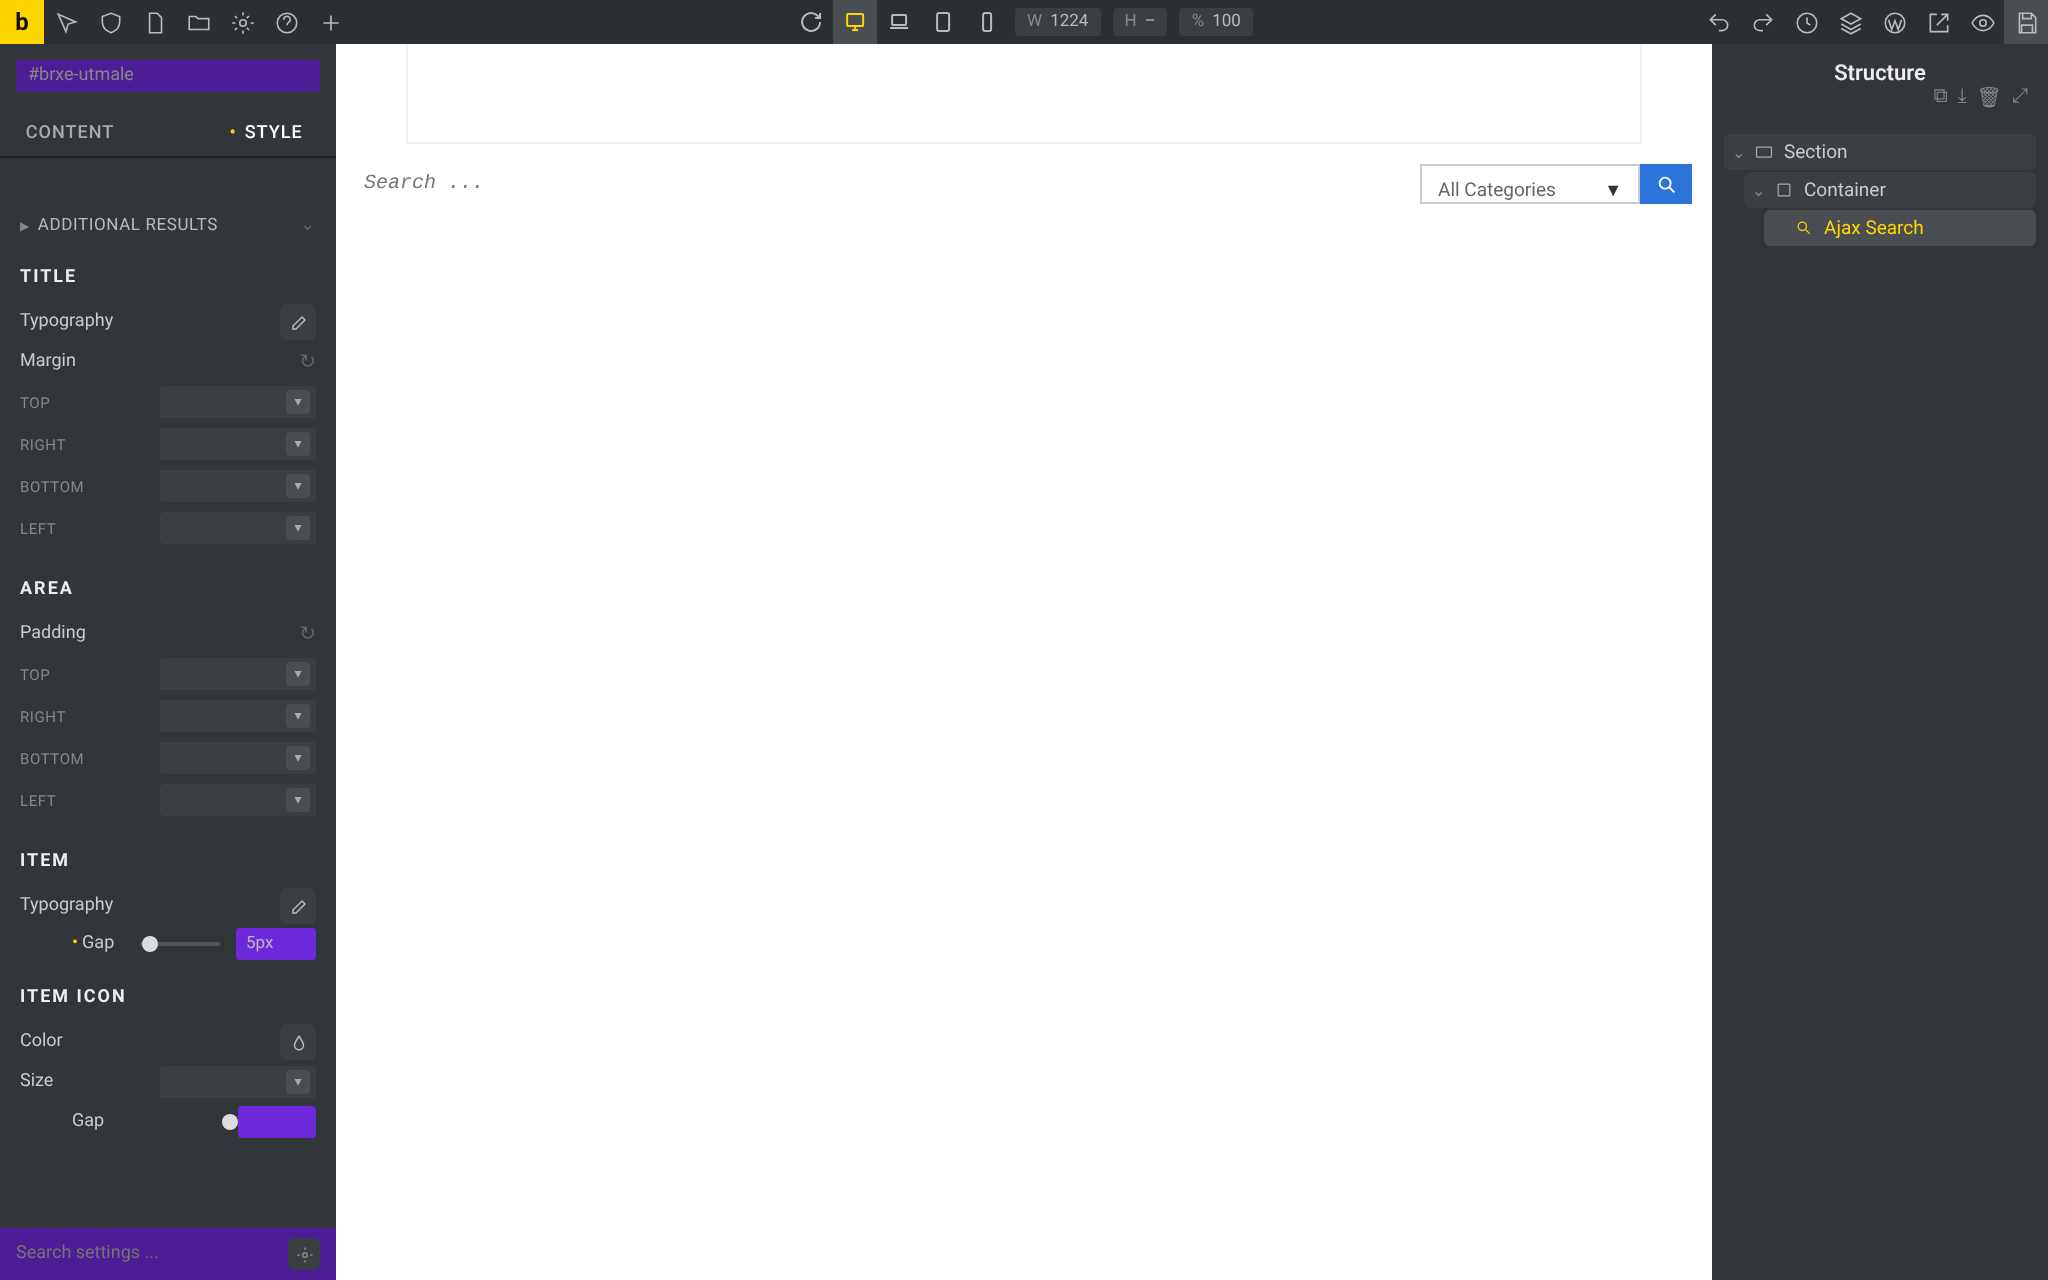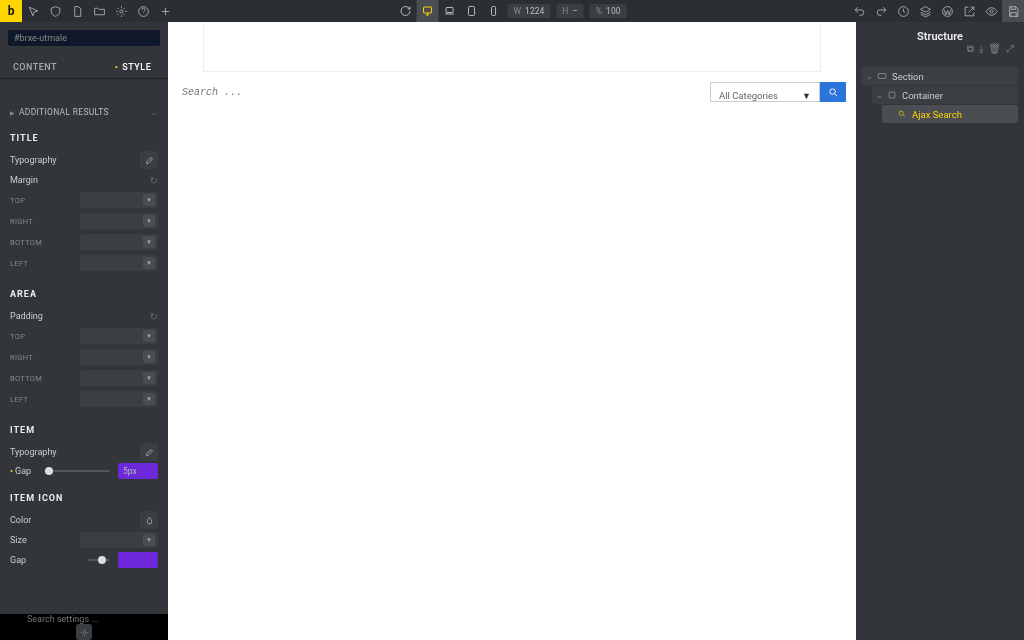--- a/index.html
+++ b/index.html
@@ -11,50 +11,50 @@
 .tb-icon svg { width:13px; height:13px; stroke:#bbb; fill:none; stroke-width:1.5; }
 .tb-center { position:absolute; left:50%; transform:translateX(-50%); display:flex; align-items:center; gap:0; height:100%; }
 .tb-btn { width:22px; height:22px; display:flex; align-items:center; justify-content:center; color:#bbb; cursor:pointer; }
 .tb-btn.active { background:#4a4d52; color:#ffd500; }
 .tb-dim { background:#3b3e42; height:14px; padding:0 6px; display:flex; align-items:center; gap:4px; font-size:8.5px; color:#bbb; border-radius:2px; margin:0 3px; }
 .tb-dim .lbl { color:#888; }
 .tb-right { margin-left:auto; display:flex; align-items:center; height:100%; }
 .tb-right .tb-icon:last-child { background:#4a4d52; }
 
 .leftpanel { position:absolute; left:0; top:22px; bottom:0; width:168px; background:#32353a; overflow-y:auto; }
-.elem-id { margin:8px 8px 0 8px; background:#0f172a; height:16px; border-radius:2px; padding:0 6px; font-size:9px; color:#888; display:flex; align-items:center; }
+.elem-id { margin:8px 8px 0 8px; background:#4c1d95; height:16px; border-radius:2px; padding:0 6px; font-size:9px; color:#888; display:flex; align-items:center; }
 .tabs { display:flex; margin-top:10px; border-bottom:1px solid #222;gap:28px; }
 .tab { flex:1; text-align:center; padding:6px 0; font-size:9px; letter-spacing:0.5px; color:#aaa; cursor:pointer; font-weight:500; }
 .tab.active { color:#fff; position:relative; }
 .tab.active::before { content:"•"; color:#ffd500; margin-right:4px; }
 .accordion { padding:6px 10px; font-size:8.5px; color:#bbb; letter-spacing:0.3px; display:flex; align-items:center; cursor:pointer; }
 .accordion::before { content:"▶"; font-size:6px; margin-right:4px; color:#888; }
 .accordion .chev { margin-left:auto; color:#666; font-size:9px; }
 .sec { padding:10px 10px 4px 10px; }
 .sec-title { font-size:9px; font-weight:700; letter-spacing:1px; color:#eee; margin-bottom:8px; }
 .row { display:flex; align-items:center; height:18px; margin-bottom:2px;gap:36px; }
 .row .lbl { font-size:9px; color:#ccc; }
 .row .ctl { margin-left:auto; width:18px; height:18px; background:#3b3e42; border-radius:3px; display:flex; align-items:center; justify-content:center; cursor:pointer; }
 .row .ctl svg { width:9px; height:9px; stroke:#bbb; fill:none; stroke-width:2; }
 .row .reset { margin-left:auto; color:#666; font-size:10px; cursor:pointer; }
 .dimrow { display:flex; align-items:center; height:18px; margin-bottom:3px; }
 .dimrow .dlbl { font-size:7.5px; color:#888; letter-spacing:0.3px; width:70px; text-transform:uppercase; }
 .dimrow .dinp { flex:1; height:16px; background:#3b3e42; border-radius:2px; position:relative; }
 .dimrow .dinp .unit { position:absolute; right:3px; top:2px; width:12px; height:12px; background:#4a4d52; border-radius:2px; display:flex; align-items:center; justify-content:center; font-size:7px; color:#aaa; }
 .slider-row { display:flex; align-items:center; gap:8px; margin-top:2px; }
-.slider-row .slbl { font-size:9px; color:#ccc; width:26px; }
+.slider-row .slbl { font-size:9px; color:#ccc; width:26px;margin-left:26px; }
 .slider-row .slbl.dot::before { content:"•"; color:#ffd500; margin-right:2px; }
 .slider-track { flex:1; height:2px; background:#555; position:relative; border-radius:2px; }
 .slider-thumb { position:absolute; width:8px; height:8px; background:#ddd; border-radius:50%; top:-3px; }
 .slider-val { width:40px; height:16px; background:#6d28d9; border-radius:2px; font-size:8.5px; color:#bbb; display:flex; align-items:center; padding:0 5px; }
 .size-row { display:flex; align-items:center; height:18px; margin-bottom:3px; }
 .size-row .slbl2 { font-size:9px; color:#ccc; width:70px; }
 .size-row .sinp { flex:1; height:16px; background:#3b3e42; border-radius:2px; position:relative; }
 .size-row .sinp .unit { position:absolute; right:3px; top:2px; width:12px; height:12px; background:#4a4d52; border-radius:2px; font-size:7px; color:#aaa; display:flex; align-items:center; justify-content:center; }
-.bottom-search { position:absolute; bottom:0; left:0; width:168px; height:26px; background:#000000; display:flex; align-items:center; padding:0 8px;flex-direction:column; }
+.bottom-search { position:absolute; bottom:0; left:0; width:168px; height:26px; background:#4c1d95; display:flex; align-items:center; padding:0 8px; }
 .bottom-search input { flex:1; background:transparent; border:none; color:#888; font-size:9px; outline:none; }
 .bottom-search .gear { width:16px; height:16px; background:#3b3e42; border-radius:3px; display:flex; align-items:center; justify-content:center; }
 
 .canvas { position:absolute; left:168px; top:22px; right:168px; bottom:0; background:#fff; overflow:hidden; }
 .page-frame { margin:0 35px; border-left:1px solid #eee; border-right:1px solid #eee; height:50px; border-bottom:1px solid #eee; }
 .search-widget { margin:10px 10px 0 10px; display:flex; height:20px; }
 .search-widget input { flex:1; border:none; font-size:10px; color:#555; padding:0 4px; outline:none; font-style:italic;font-family:Liberation Mono, monospace; }
 .search-widget .cat { width:110px; border:1px solid #ccc; font-size:9.5px; color:#666; display:flex; align-items:flex-end; padding:0 8px; position:relative; background:#fff; }
 .search-widget .cat .arr { margin-left:auto; color:#333; font-size:9px; }
 .search-widget .go { width:26px; background:#2b74d9; display:flex; align-items:center; justify-content:center; }

